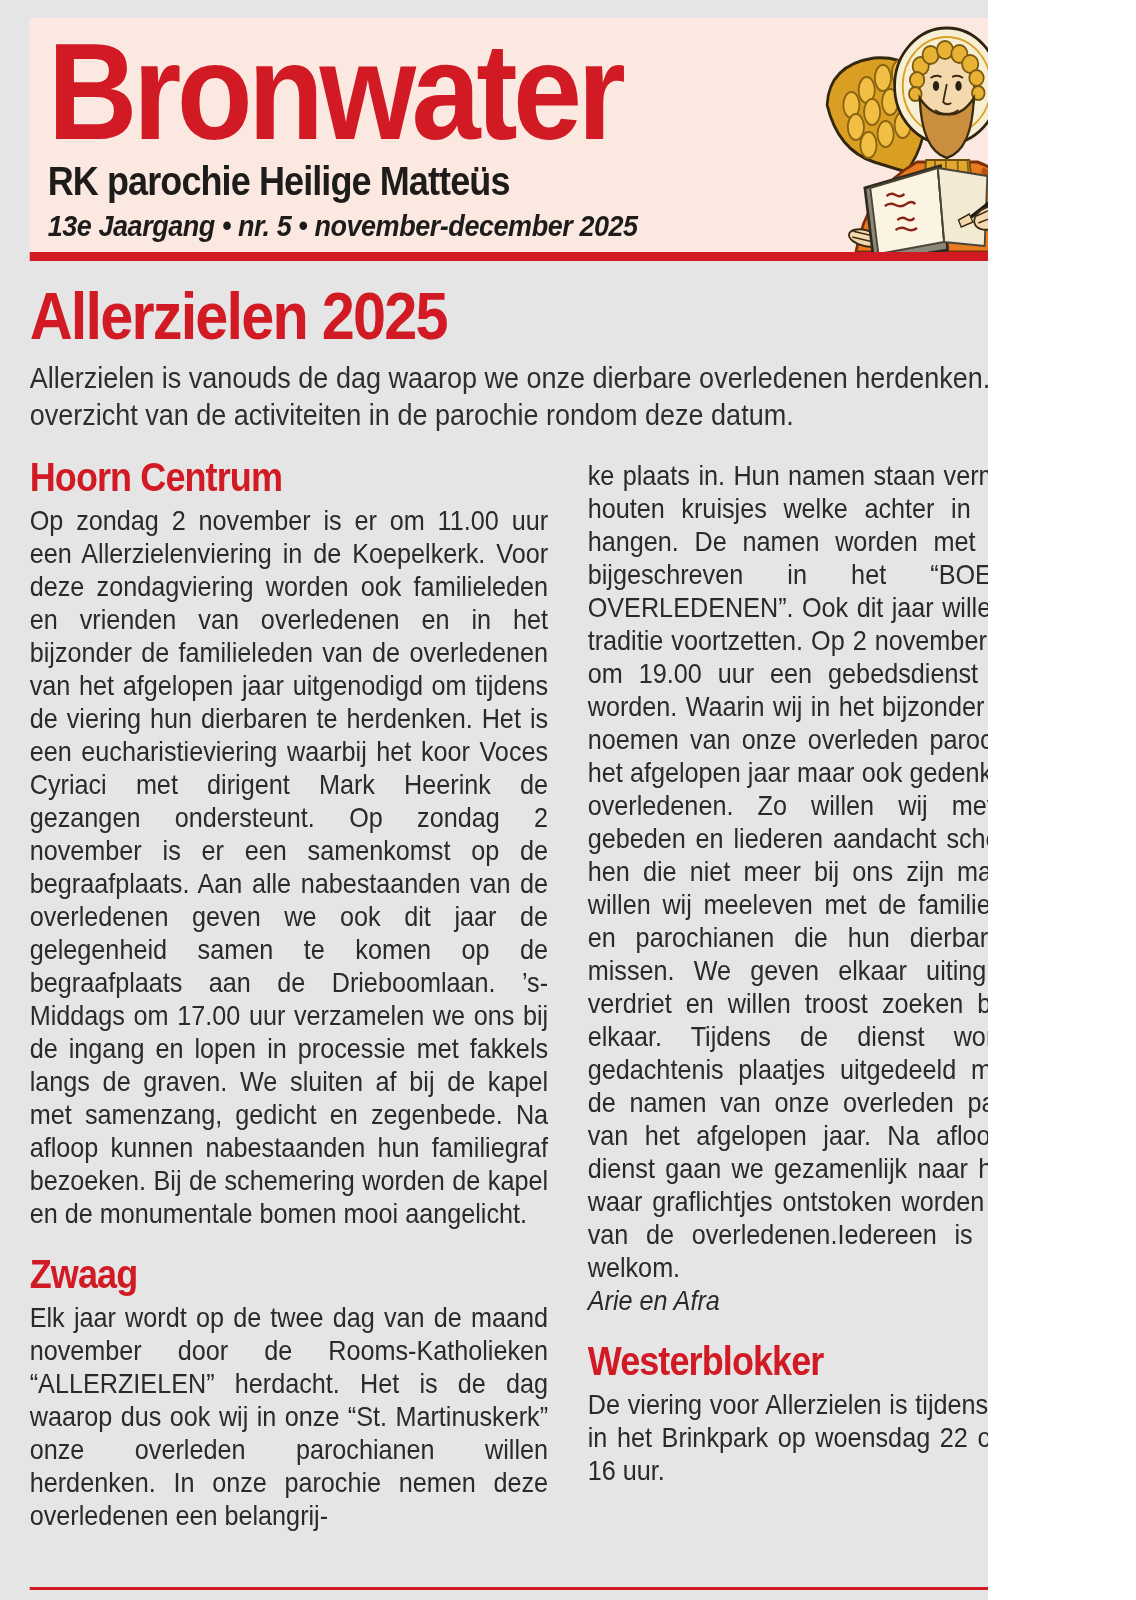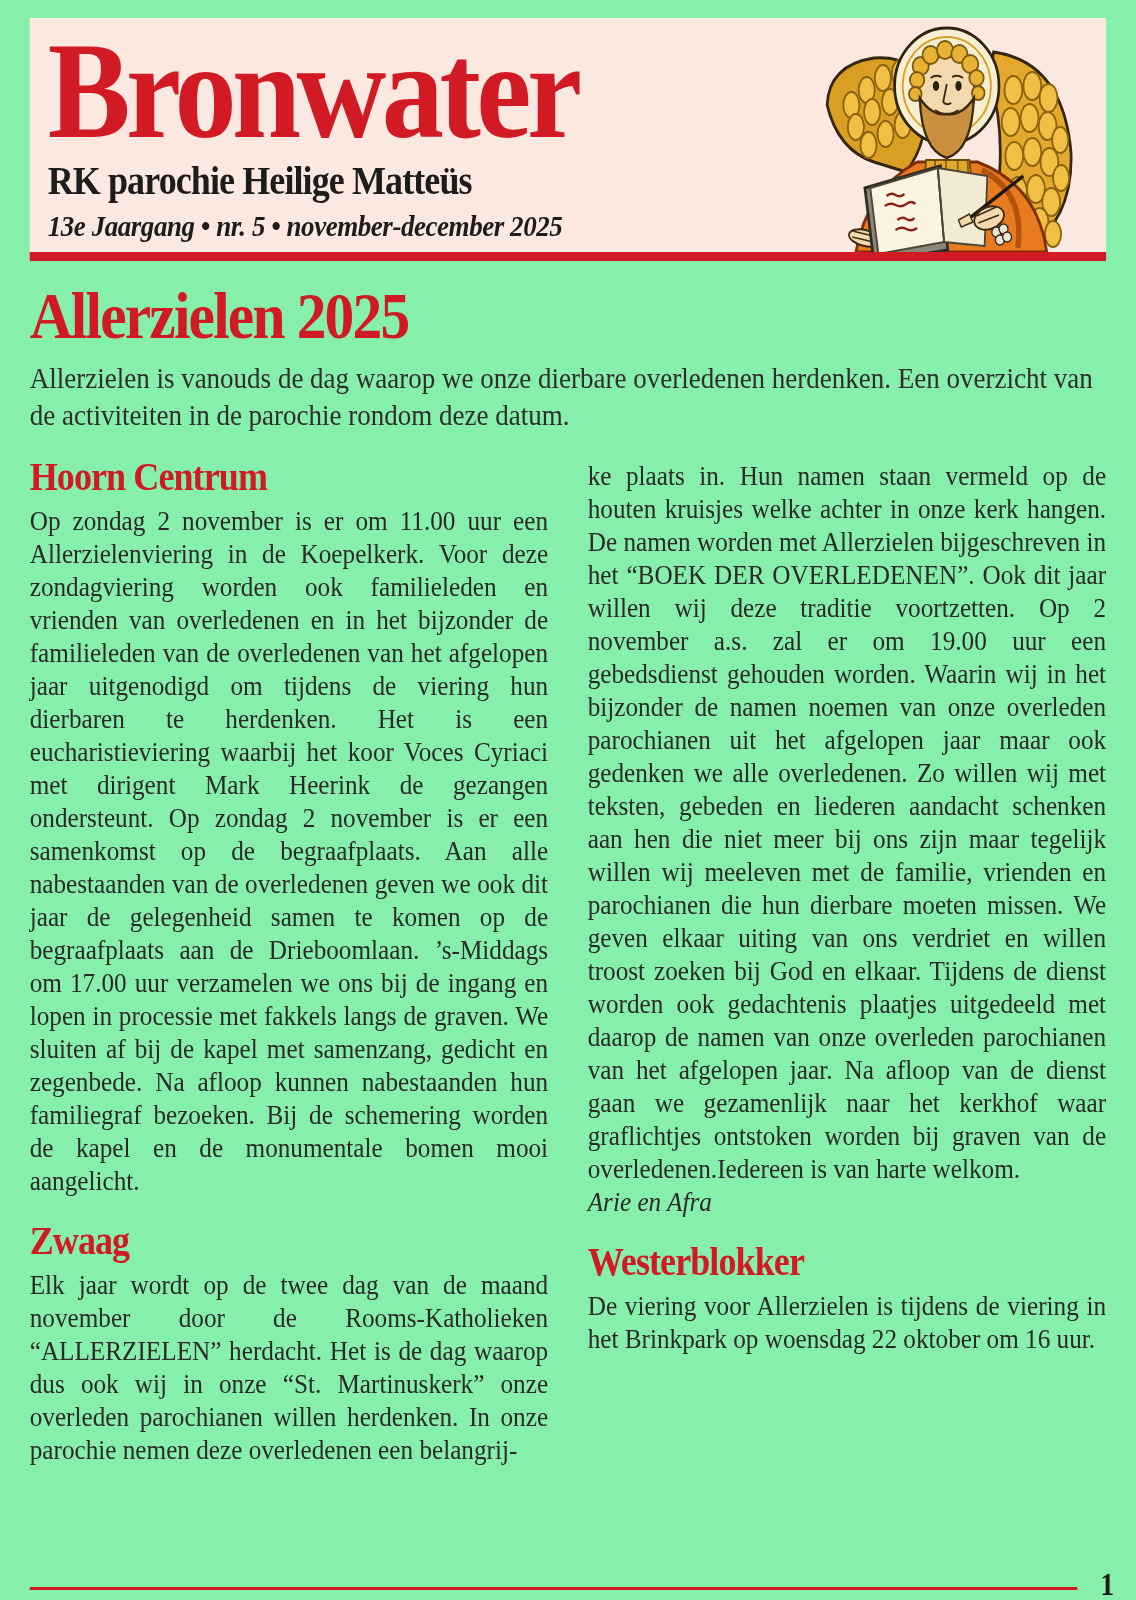--- a/index.html
+++ b/index.html
@@ -1,22 +1,22 @@
 <!DOCTYPE html>
 <html lang="nl"><head>
 <meta charset="utf-8">
 <style>
   html, body { margin: 0; padding: 0; background: #ffffff; }
   .page {
     position: relative;
-    width: 1136px;
+    width: 988px;
     height: 1600px;
-    background: #86efac;
+    background: #e5e5e5;
     overflow: hidden;
-    font-family: Liberation Serif, serif;
+    font-family: Liberation Sans, sans-serif;
   }
   
   .scale {
     width: 1262px;
     transform: scaleX(0.9);
     transform-origin: 0 0;
     position: relative;
     height: 1600px;
   }
 

